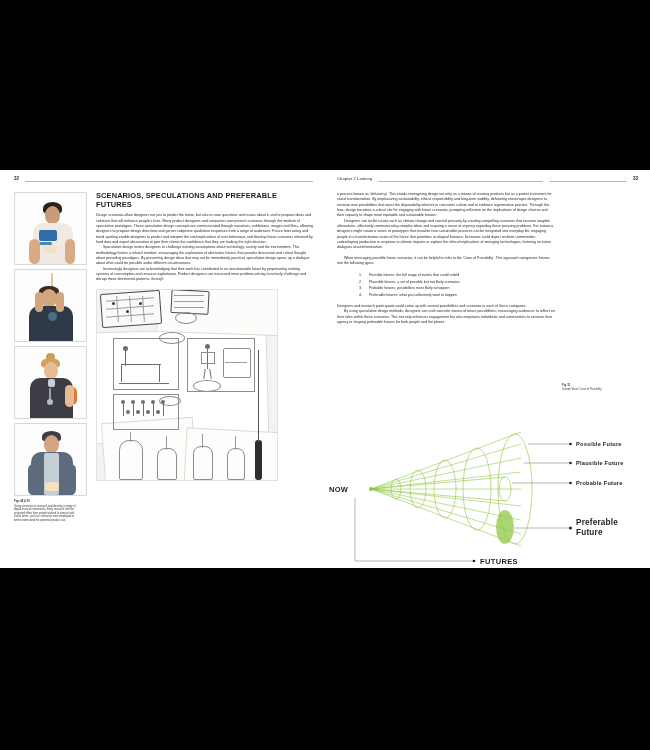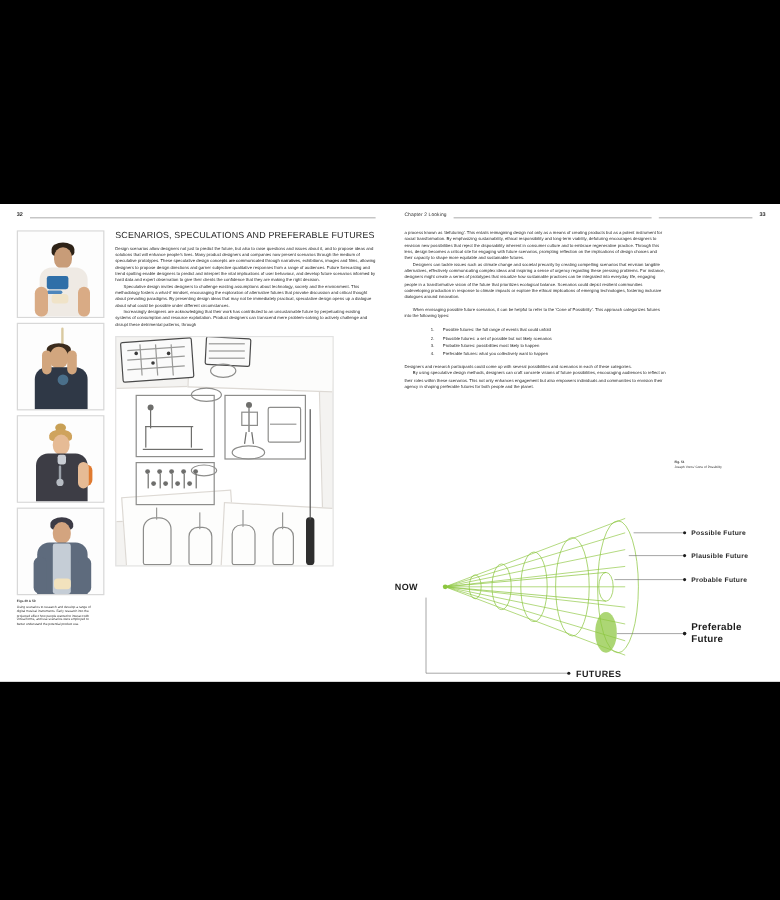--- a/index.html
+++ b/index.html
@@ -100,21 +100,21 @@
   }
 
   .col-text {
     flex: 1;
     min-width: 0;
   }
   h1.article-title {
     font-size: 7.4px;
     line-height: 8.6px;
     letter-spacing: 0.15px;
-    font-weight: normal;
+    font-weight: bold;
     color: #1c1c1c;
     margin: 0 0 4px 0;
   }
   p.body {
     font-size: 3.55px;
     line-height: 5.35px;
     color: #262626;
     margin: 0;
     text-align: left;
     letter-spacing: 0.02px;

